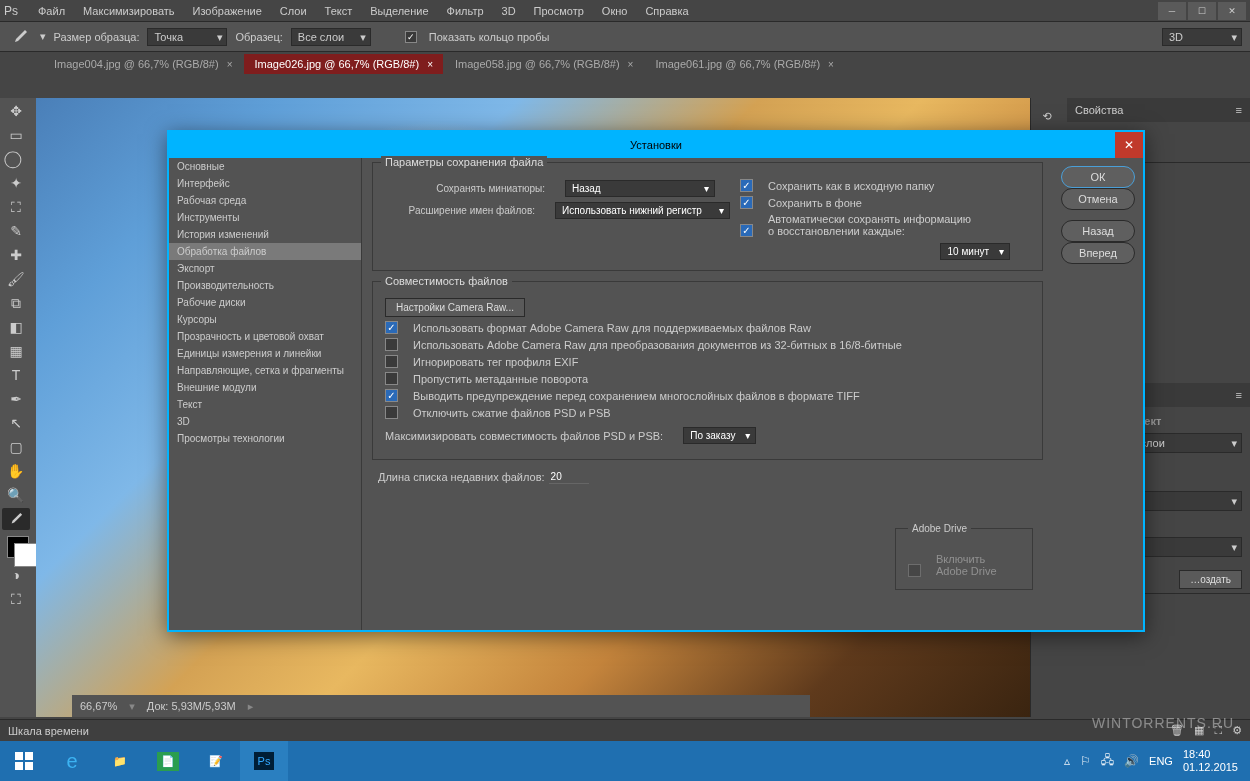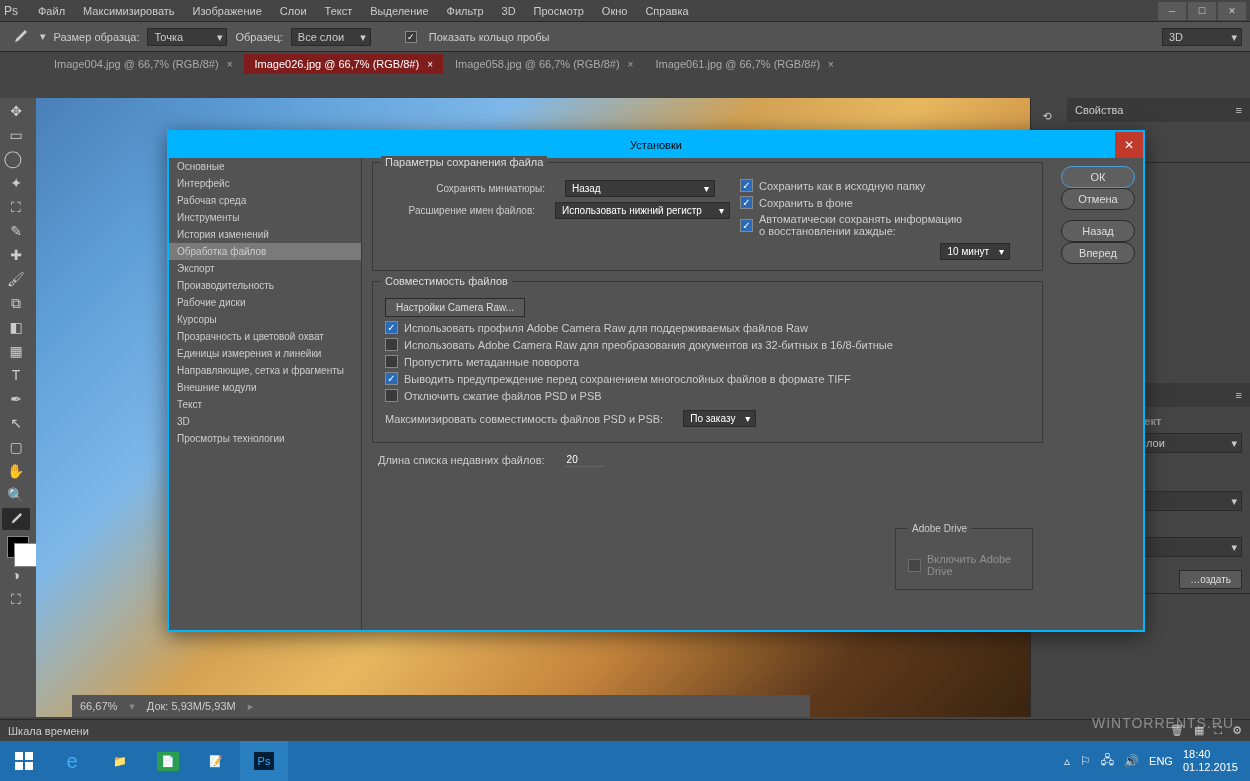--- a/index.html
+++ b/index.html
@@ -73,21 +73,21 @@
 .prefs-item { padding: 3px 8px; cursor: pointer; font-size: 10px; }
 .prefs-item.active { background: #7a7a7a; }
 .prefs-content { flex: 1; padding: 0; position: relative; }
 .fieldset { border: 1px solid #3a3a3a; margin: 4px 10px 10px 10px; padding: 10px 12px; }
 .fieldset-title { color: #ddd; font-size: 11px; background: #535353; padding: 0 4px; position: relative; top: -17px; left: -4px; display: inline-block; }
 .fieldset-content { margin-top: -10px; }
 .form-row { display: flex; align-items: center; margin: 5px 0; gap: 20px; }
 .form-label { width: 160px; text-align: right; font-size: 10px; }
 .form-select { background: #3a3a3a; border: 1px solid #2a2a2a; padding: 2px 20px 2px 6px; color: #fff; position: relative; min-width: 150px; font-size: 10px; }
 .form-select::after { content: "▾"; position: absolute; right: 5px; }
-.form-check-row { display: flex; align-items: center; gap: 6px; margin: 4px 0; font-size: 10px; }
+.form-check-row { display: flex; align-items: flex-end; gap: 15px; margin: 4px 0; font-size: 10px; }
 .chk { width: 13px; height: 13px; border: 1px solid #888; background: #3a3a3a; display: inline-flex; align-items: center; justify-content: center; flex-shrink: 0; cursor: pointer; }
 .chk.checked { background: #2a6ab8; }
 .chk.checked::before { content: "✓"; font-size: 10px; color: #fff; }
 .cam-btn { background: #5a5a5a; border: 1px solid #2a2a2a; padding: 3px 10px; color: #ddd; cursor: pointer; font-size: 10px; }
 .inline-input { background: transparent; border: none; border-bottom: 1px solid #666; color: #fff; width: 40px; padding: 1px 2px; font-size: 10px; }
 .drive-box { border: 1px solid #3a3a3a; padding: 8px 12px; position: absolute; right: 20px; bottom: 40px; width: 138px; }
 .drive-title { position: relative; top: -15px; background: #535353; padding: 0 4px; font-size: 10px; display: inline-block; }
 
 .dialog-buttons { width: 90px; padding: 8px; display: flex; flex-direction: column; }
 .dlg-btn { background: #5f5f5f; border: 1px solid #2a2a2a; border-radius: 12px; padding: 4px 0; color: #ddd; text-align: center; cursor: pointer; font-size: 11px; }
@@ -324,46 +324,50 @@
       </div>
 
       <div class="fieldset">
         <span class="fieldset-title">Совместимость файлов</span>
         <div class="fieldset-content">
           <div class="form-check-row">
               <span class="cam-btn">Настройки Camera Raw...</span>
             </div>
           <div class="form-check-row">
               <span class="chk checked"></span>
-              <span>Использовать профиля Adobe Camera Raw для поддерживаемых файлов Raw</span>
+              <span>Использовать формат Adobe Camera Raw для поддерживаемых файлов Raw</span>
             </div>
           <div class="form-check-row">
               <span class="chk"></span>
               <span>Использовать Adobe Camera Raw для преобразования документов из 32-битных в 16/8-битные</span>
+            </div>
+          <div class="form-check-row">
+              <span class="chk"></span>
+              <span>Игнорировать тег профиля EXIF</span>
             </div>
           <div class="form-check-row">
               <span class="chk"></span>
               <span>Пропустить метаданные поворота</span>
             </div>
           <div class="form-check-row">
               <span class="chk checked"></span>
               <span>Выводить предупреждение перед сохранением многослойных файлов в формате TIFF</span>
             </div>
           <div class="form-check-row">
               <span class="chk"></span>
               <span>Отключить сжатие файлов PSD и PSB</span>
             </div>
           <div class="form-row" style="margin-top:8px">
             <span>Максимизировать совместимость файлов PSD и PSB:</span>
             <div class="form-select" style="min-width:70px">По заказу</div>
           </div>
         </div>
       </div>
 
-      <div style="margin:10px 16px;display:flex;align-items:center;gap:20px">
+      <div style="margin:10px 16px;display:flex;align-items:center;gap:4px">
         <span>Длина списка недавних файлов:</span>
         <input class="inline-input" value="20" style="">
       </div>
 
       <div class="drive-box">
         <span class="drive-title">Adobe Drive</span>
         <div class="form-check-row" style="opacity:0.5">
             <span class="chk"></span>
             <span>Включить Adobe Drive</span>
           </div>

